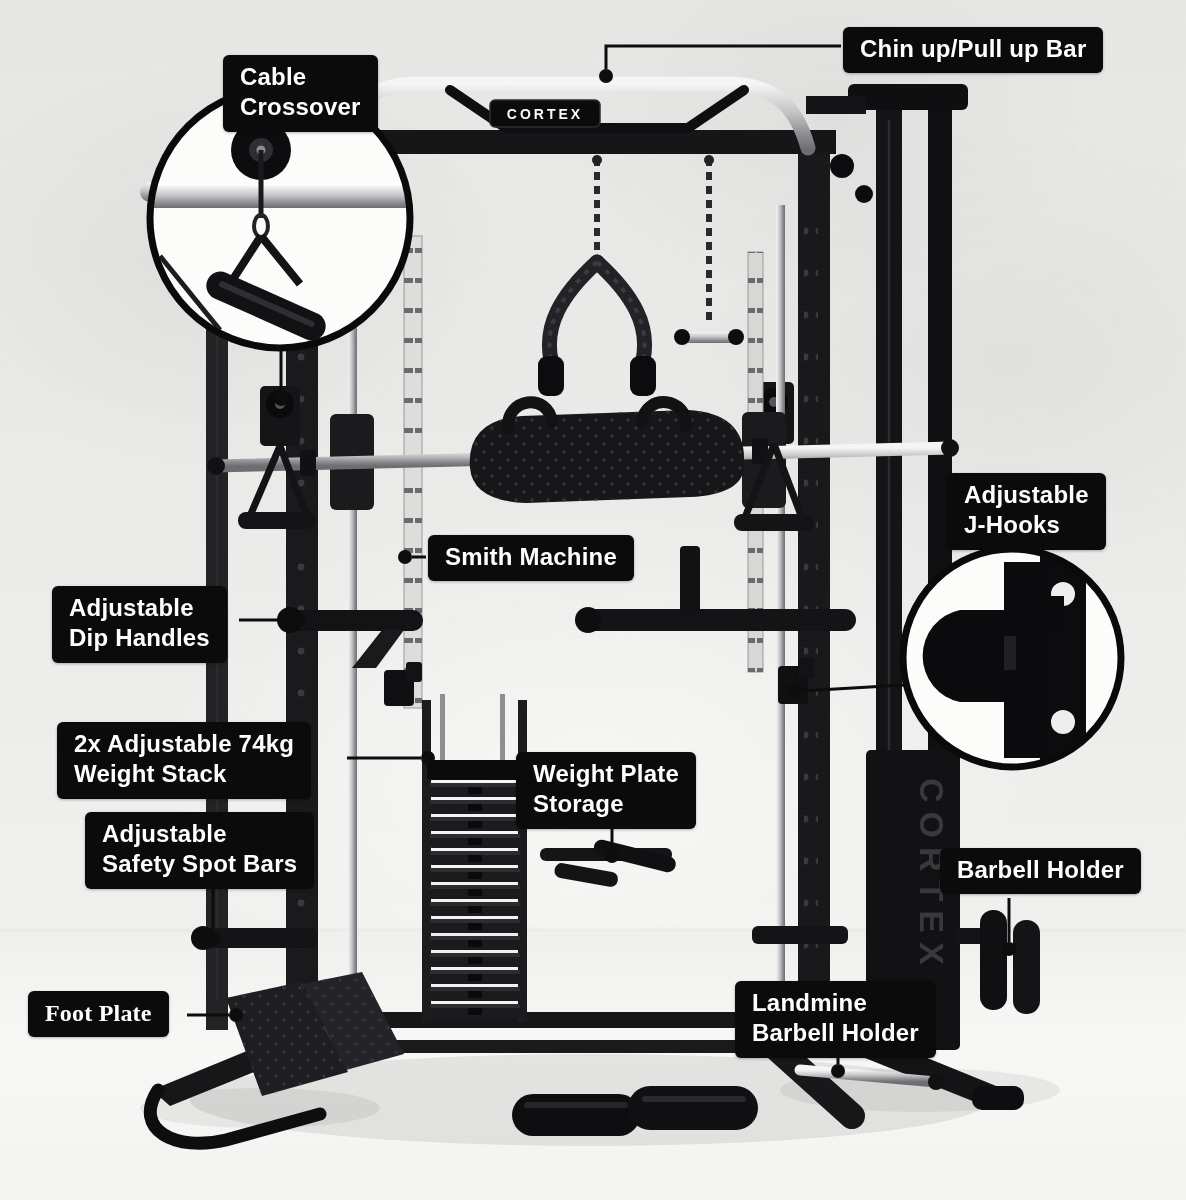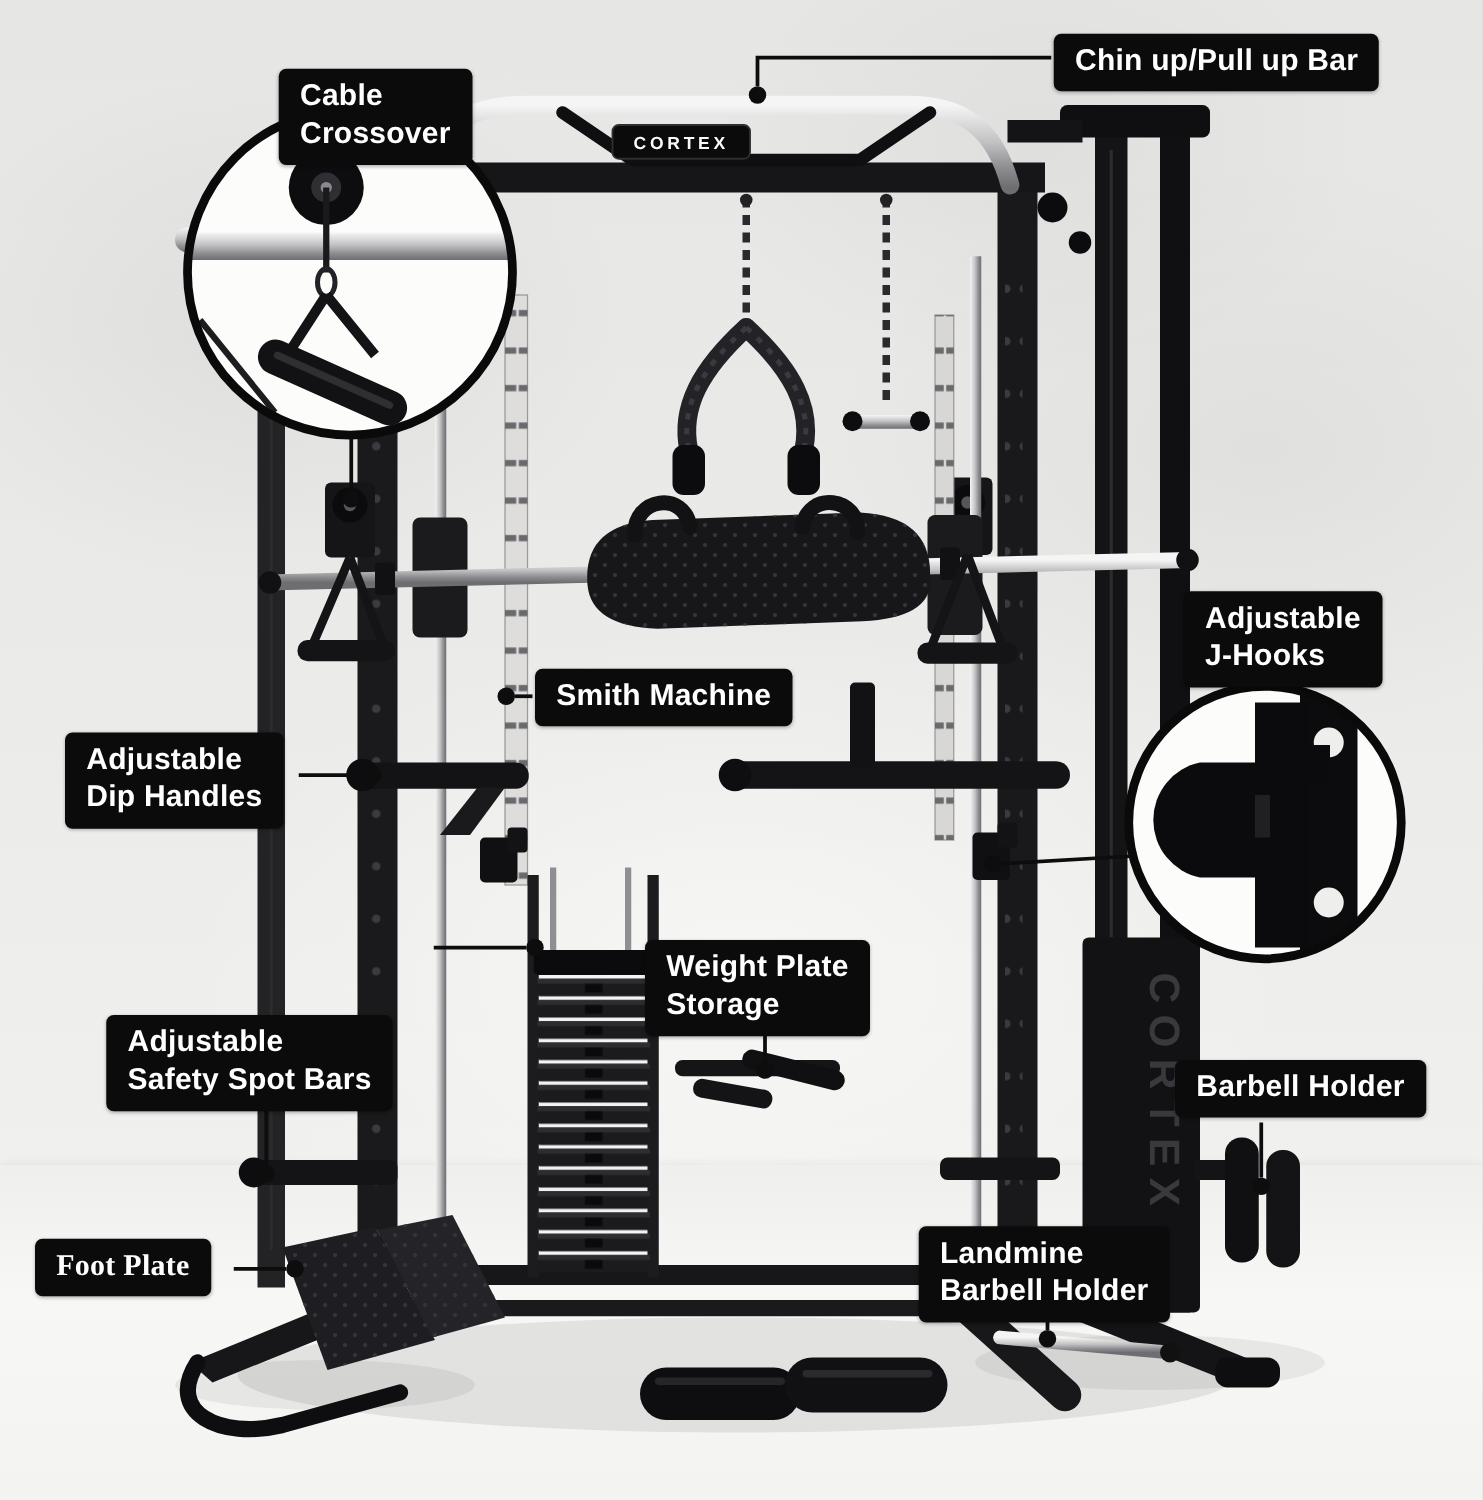--- a/index.html
+++ b/index.html
@@ -297,20 +297,22 @@
   </svg>
 
   <div class="label" style="left:843px; top:27px;">Chin up/Pull up Bar</div>
   <div class="label" style="left:203px; top:55px;margin-left:20px;">Cable
 Crossover</div>
   <div class="label" style="left:428px; top:535px;">Smith Machine</div>
   <div class="label" style="left:52px; top:586px;">Adjustable
 Dip Handles</div>
   <div class="label" style="left:947px; top:473px;">Adjustable
 J-Hooks</div>
+  <div class="label" style="left:57px; top:722px;">2x Adjustable 74kg
+Weight Stack</div>
   <div class="label" style="left:516px; top:752px;">Weight Plate
 Storage</div>
   <div class="label" style="left:85px; top:812px;">Adjustable
 Safety Spot Bars</div>
   <div class="label" style="left:940px; top:848px;">Barbell Holder</div>
   <div class="label" style="left:28px; top:991px;font-family:Liberation Serif, serif;">Foot Plate</div>
   <div class="label" style="left:703px; top:981px;margin-left:32px;">Landmine
 Barbell Holder</div>
 </div>
 

